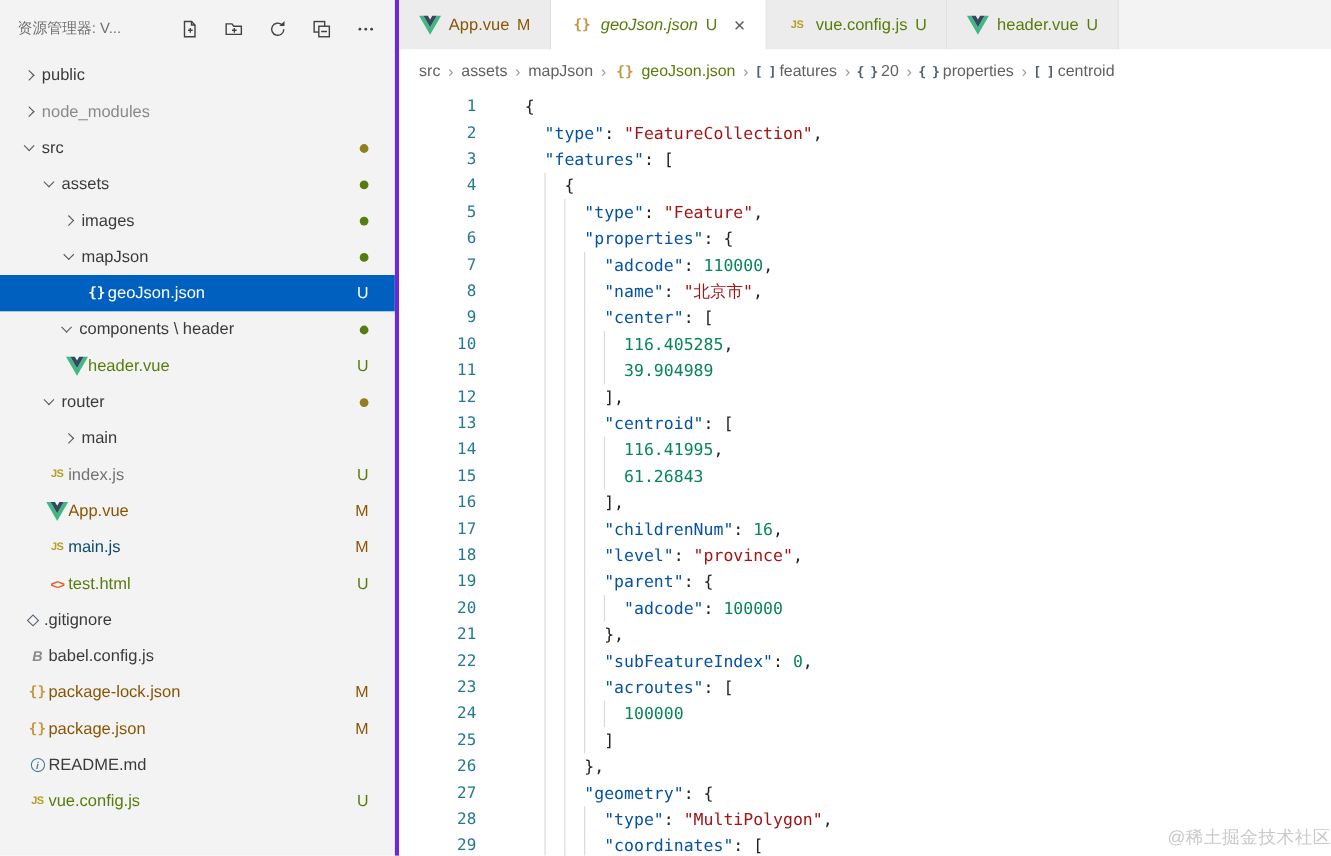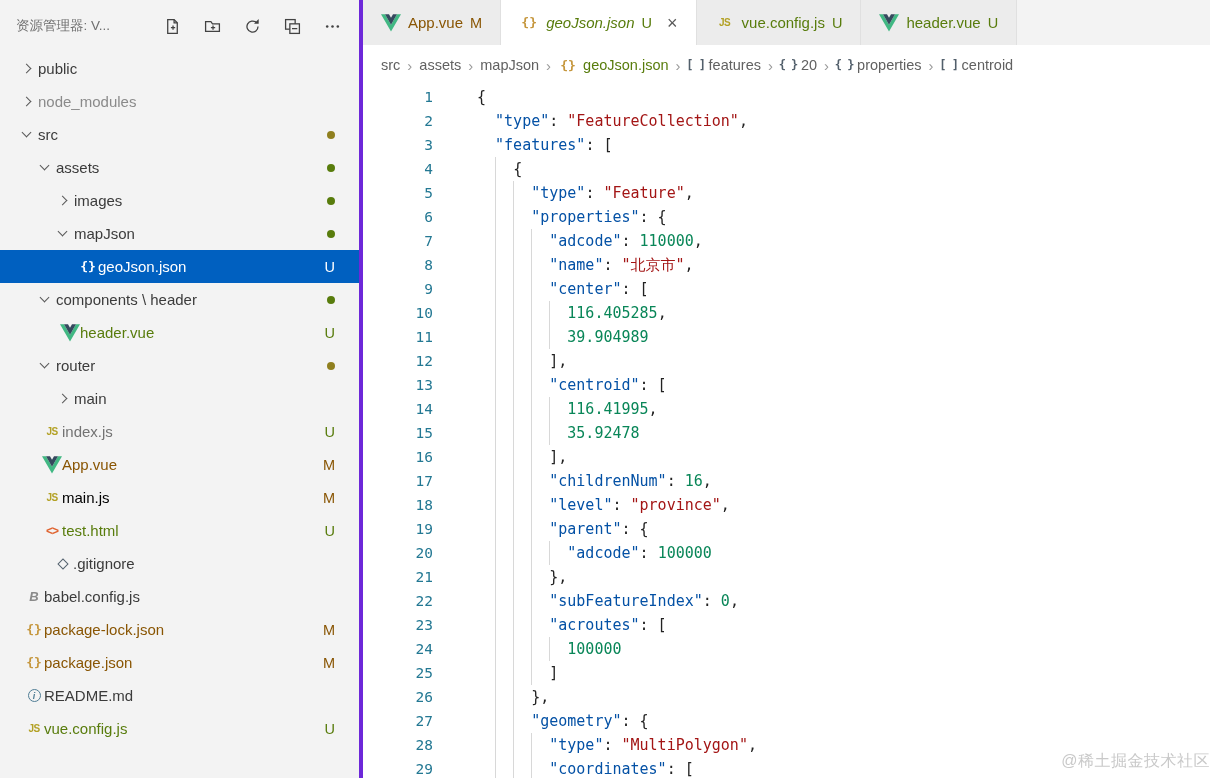--- a/index.html
+++ b/index.html
@@ -148,21 +148,21 @@
             <span class="dot" style="background:#587c0c"></span>
           </span>
         </div>
         <div class="row selected" style="padding-left: 78px;">
           <span class="fi fi-json">{}</span>
           <span class="tlabel" style="color:#ffffff">geoJson.json</span>
           <span class="trail">
             <span class="gbadge" style="color:#587c0c">U</span>
           </span>
         </div>
-        <div class="row" style="padding-left: 34px;">
+        <div class="row" style="padding-left: 50px;">
           <span class="chev down"></span>
           <span class="tlabel" style="color:#3b3b3b">components \ header</span>
           <span class="trail">
             <span class="dot" style="background:#587c0c"></span>
           </span>
         </div>
         <div class="row" style="padding-left: 60px;">
           <svg class="fi" width="15" height="14" viewBox="0 0 24 21">
             <path fill="#41b883" d="M0 0h4.8L12 12.6 19.2 0H24L12 20.8z"></path>
             <path fill="#35495e" d="M4.8 0h4.8L12 4.2 14.4 0h4.8L12 12.6z"></path>
@@ -196,33 +196,33 @@
             <path fill="#41b883" d="M0 0h4.8L12 12.6 19.2 0H24L12 20.8z"></path>
             <path fill="#35495e" d="M4.8 0h4.8L12 4.2 14.4 0h4.8L12 12.6z"></path>
           </svg>
           <span class="tlabel" style="color:#895503">App.vue</span>
           <span class="trail">
             <span class="gbadge" style="color:#895503">M</span>
           </span>
         </div>
         <div class="row" style="padding-left: 42px;">
           <span class="fi fi-js">JS</span>
-          <span class="tlabel" style="color:#000000">main.js</span>
+          <span class="tlabel" style="color:#0c4a6e">main.js</span>
           <span class="trail">
             <span class="gbadge" style="color:#895503">M</span>
           </span>
         </div>
         <div class="row" style="padding-left: 42px;">
           <span class="fi fi-html">&lt;&gt;</span>
           <span class="tlabel" style="color:#587c0c">test.html</span>
           <span class="trail">
             <span class="gbadge" style="color:#587c0c">U</span>
           </span>
         </div>
-        <div class="row" style="padding-left: 20px; margin-left: 33px;">
+        <div class="row" style="padding-left: 20px;">
           <span class="fi fi-git">
             <span class="diam"></span>
           </span>
           <span class="tlabel" style="color:#3b3b3b">.gitignore</span>
           <span class="trail"></span>
         </div>
         <div class="row" style="padding-left: 24px;">
           <span class="fi fi-babel">B</span>
           <span class="tlabel" style="color:#3b3b3b">babel.config.js</span>
           <span class="trail"></span>
@@ -378,21 +378,21 @@
         <div class="code-line">
           <span class="ln">13</span>
           <span class="lc"><span class="t-w">        </span><span class="t-k">"centroid"</span><span class="t-p">: [</span><span class="guide" style="left: 2ch;"></span><span class="guide" style="left: 4ch;"></span><span class="guide" style="left: 6ch;"></span></span>
         </div>
         <div class="code-line">
           <span class="ln">14</span>
           <span class="lc"><span class="t-w">          </span><span class="t-n">116.41995</span><span class="t-p">,</span><span class="guide" style="left: 2ch;"></span><span class="guide" style="left: 4ch;"></span><span class="guide" style="left: 6ch;"></span><span class="guide" style="left: 8ch;"></span></span>
         </div>
         <div class="code-line">
           <span class="ln">15</span>
-          <span class="lc"><span class="t-w">          </span><span class="t-n">35.92478</span><span class="guide" style="left: 2ch;"></span><span class="guide" style="left: 4ch;"></span><span class="guide" style="left: 6ch;"></span><span class="guide" style="left: 8ch;"></span></span>
+          <span class="lc"><span class="t-w">          </span><span class="t-n">61.26843</span><span class="guide" style="left: 2ch;"></span><span class="guide" style="left: 4ch;"></span><span class="guide" style="left: 6ch;"></span><span class="guide" style="left: 8ch;"></span></span>
         </div>
         <div class="code-line">
           <span class="ln">16</span>
           <span class="lc"><span class="t-w">        </span><span class="t-p">],</span><span class="guide" style="left: 2ch;"></span><span class="guide" style="left: 4ch;"></span><span class="guide" style="left: 6ch;"></span></span>
         </div>
         <div class="code-line">
           <span class="ln">17</span>
           <span class="lc"><span class="t-w">        </span><span class="t-k">"childrenNum"</span><span class="t-p">: </span><span class="t-n">16</span><span class="t-p">,</span><span class="guide" style="left: 2ch;"></span><span class="guide" style="left: 4ch;"></span><span class="guide" style="left: 6ch;"></span></span>
         </div>
         <div class="code-line">

